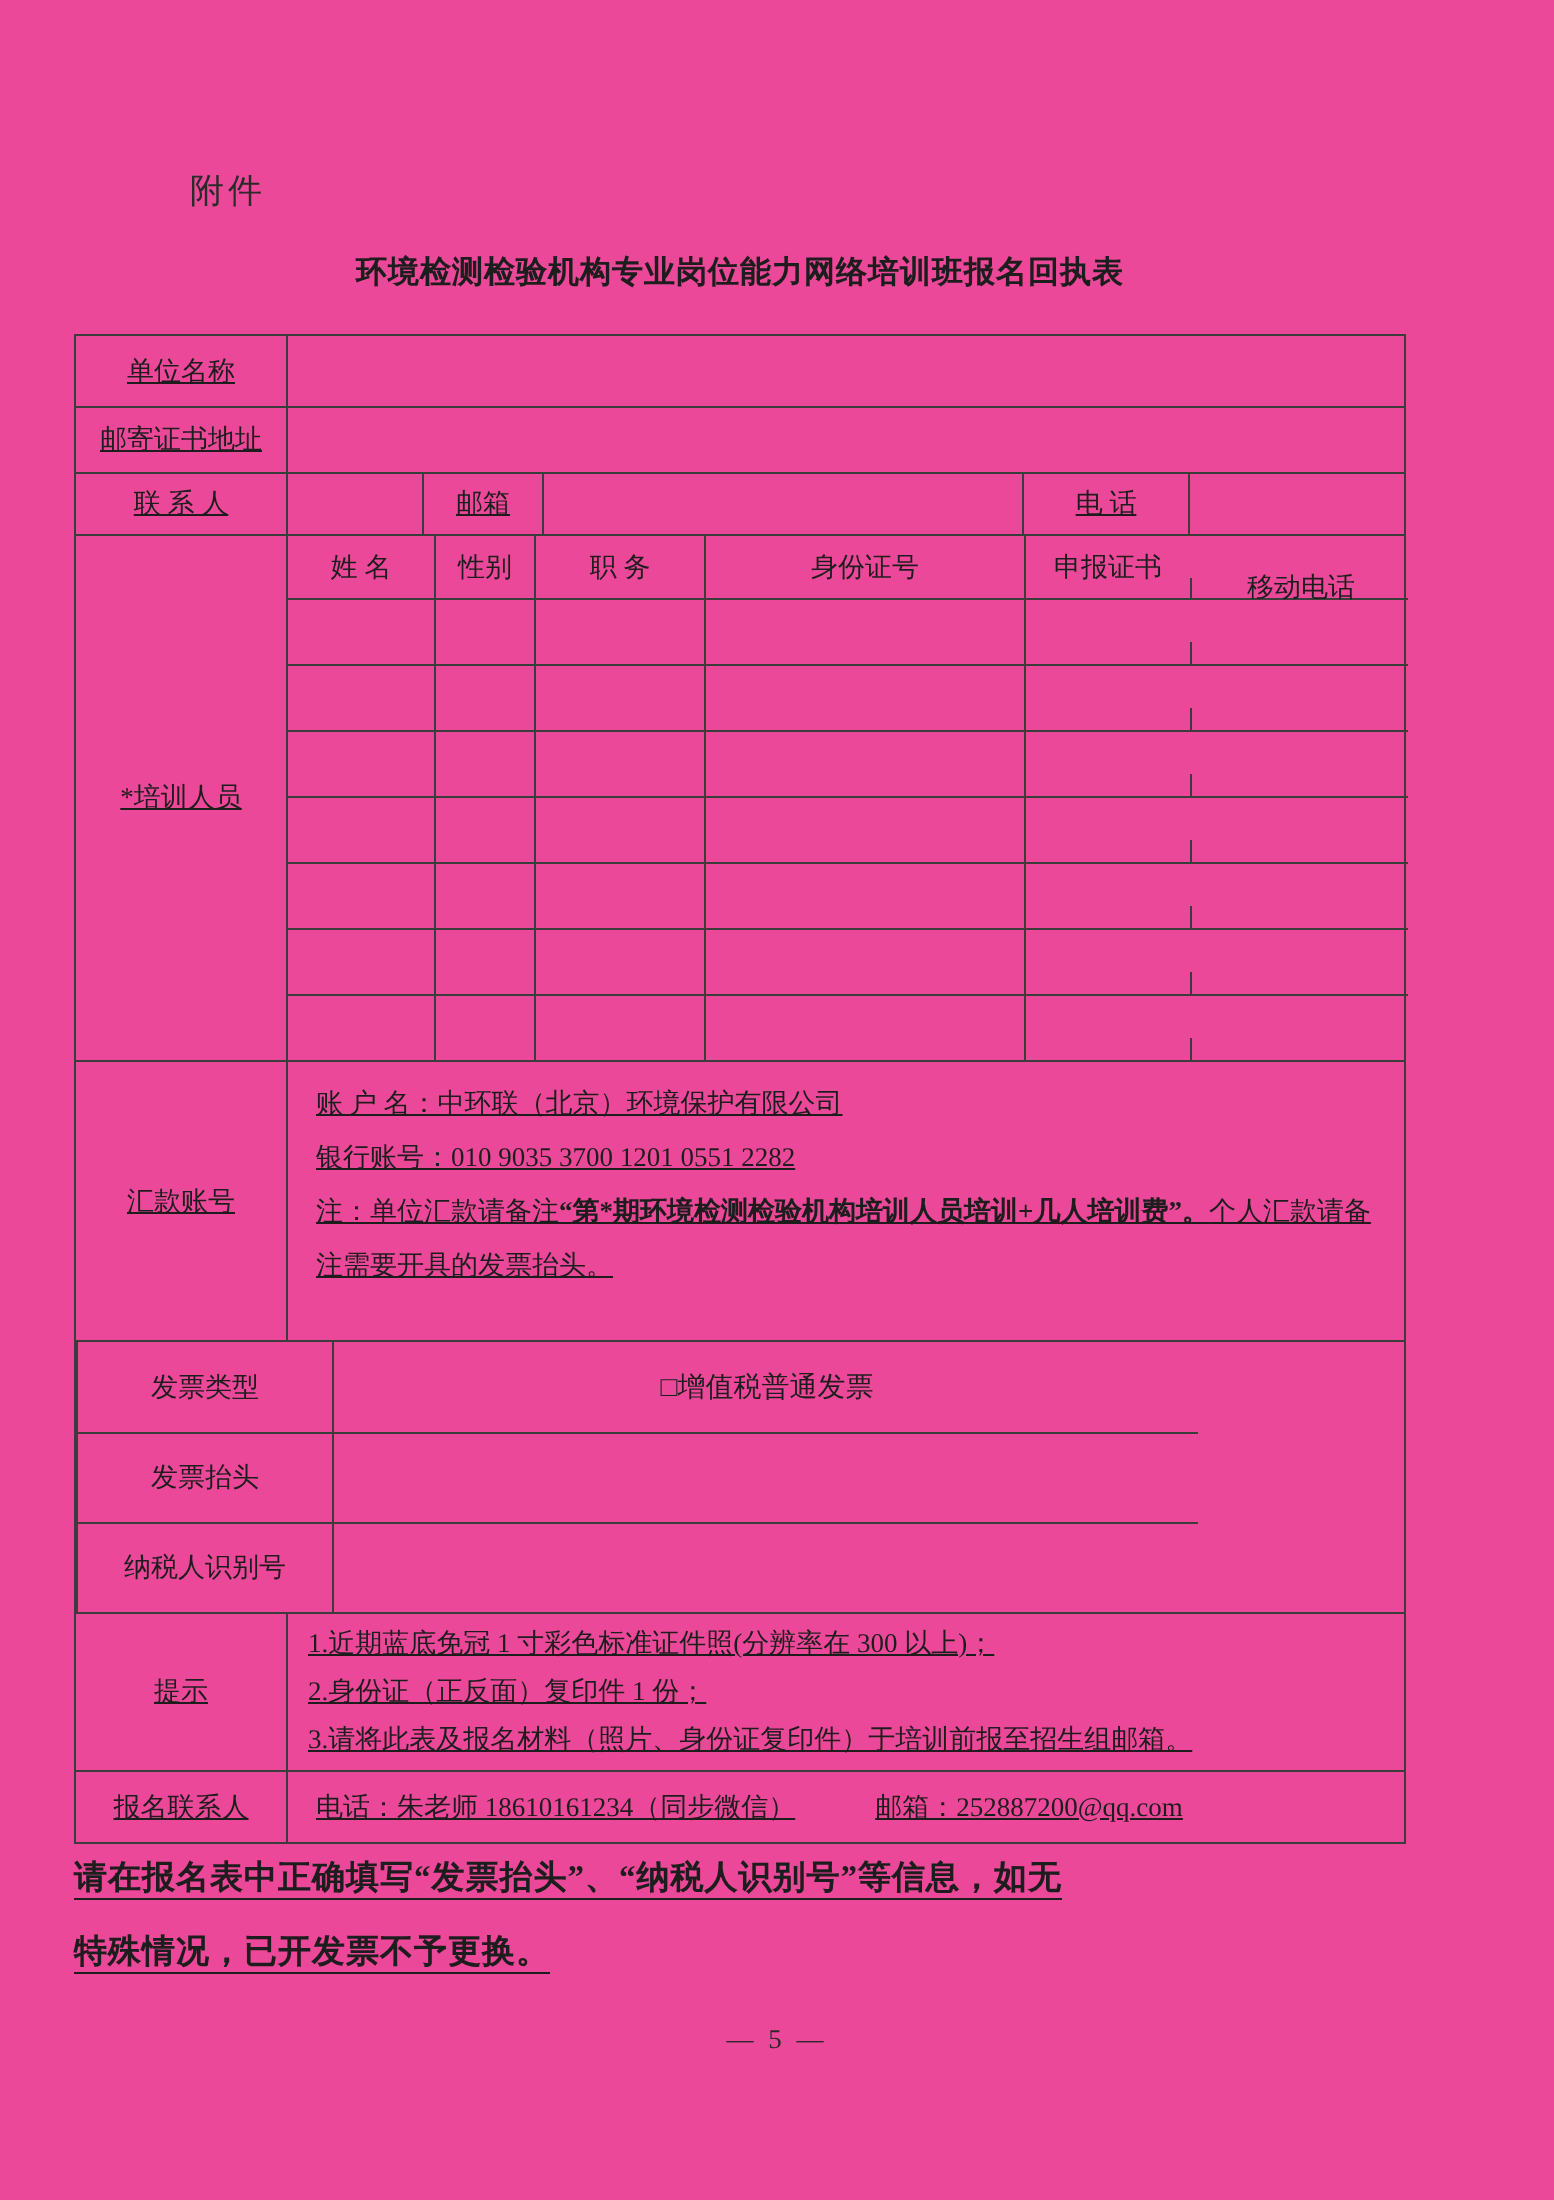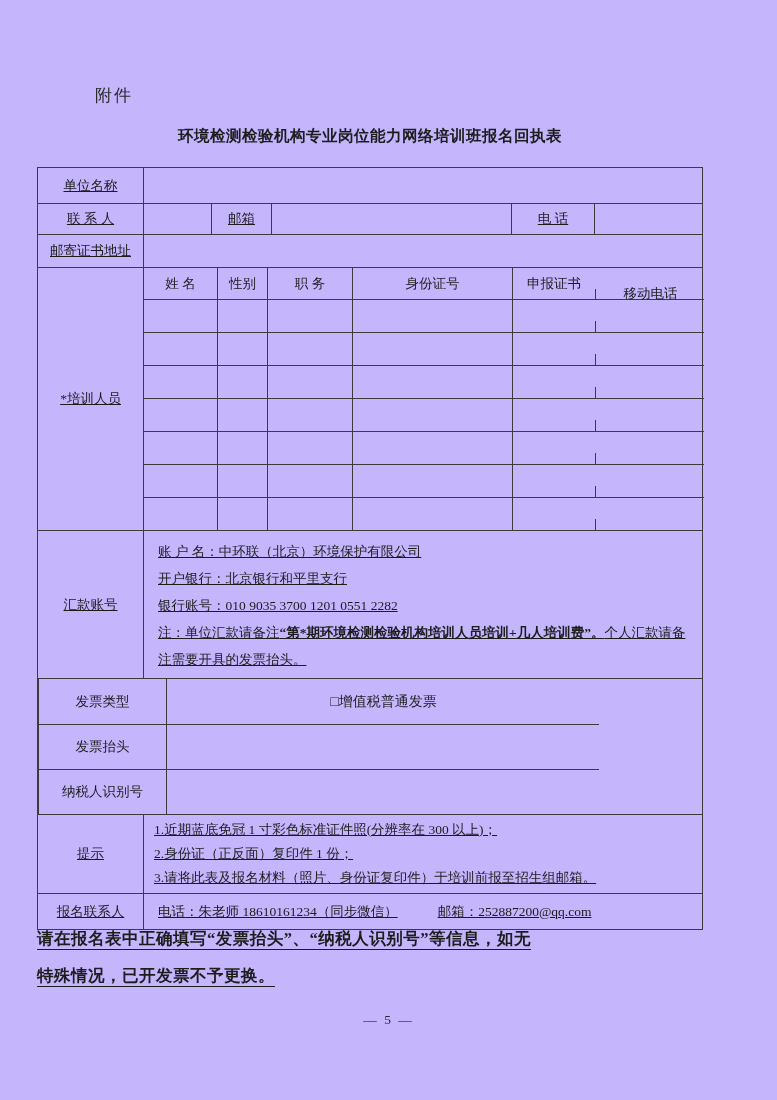--- a/index.html
+++ b/index.html
@@ -1,20 +1,20 @@
 <!DOCTYPE html>
 <html><head>
 <meta charset="utf-8">
 <style>
   * { margin: 0; padding: 0; box-sizing: border-box; }
   html, body { background: #e8e8e8; }
   body { width: 777px; height: 1100px; margin: 0 auto; position: relative; }
   .page {
     position: absolute; left: 0; top: 0; width: 777px; height: 1100px;
-    background: #c4b5fd; color: #1d1d1d;
+    background: #ec4899; color: #1d1d1d;
     font-family: "Liberation Serif", "DejaVu Serif", serif;
     font-size: 13.5px; overflow: hidden;
   }
   .attachment { position: absolute; left: 95px; top: 84px; font-size: 17px; letter-spacing: 2px; color: #2a2a2a; }
   .doc-title {
     position: absolute; left: 37px; top: 126px; width: 666px;
     text-align: center; font-size: 15.5px; font-weight: bold; letter-spacing: 0.5px;
   }
   
   .tbl { position: absolute; left: 37px; top: 167px; width: 666px; border: 1px solid #3c3c3c; }
@@ -75,34 +75,34 @@
 
   <div class="doc-title">环境检测检验机构专业岗位能力网络培训班报名回执表</div>
 
   <div class="tbl">
 
     <div class="trow r-unit">
       <div class="cell lab w-label">单位名称</div>
       <div class="cell w-rest"></div>
     </div>
 
+    <div class="trow r-mail">
+      <div class="cell lab w-label">邮寄证书地址</div>
+      <div class="cell w-rest"></div>
+    </div>
+
     <div class="trow r-contact">
       <div class="cell lab w-label">联 系 人</div>
       <div class="cell c-gap1"></div>
       <div class="cell lab c-mail">邮箱</div>
       <div class="cell c-gap2"></div>
       <div class="cell lab c-tel">电 话</div>
       <div class="cell c-gap3"></div>
     </div>
 
-    <div class="trow r-mail">
-      <div class="cell lab w-label">邮寄证书地址</div>
-      <div class="cell w-rest"></div>
-    </div>
-
     <div class="trow">
       <div class="cell lab w-label">*培训人员</div>
       <div class="sub">
           <div class="prow">
             <div class="pcell pc0">姓 名</div>
             <div class="pcell pc1">性别</div>
             <div class="pcell pc2">职 务</div>
             <div class="pcell pc3">身份证号</div>
             <div class="pcell pc4">申报证书</div>
             <div class="pcell pc5">移动电话</div>
@@ -163,21 +163,20 @@
             <div class="pcell pc4"></div>
             <div class="pcell pc5"></div>
           </div>
         </div>
     </div>
 
     <div class="trow r-remit">
       <div class="cell lab w-label">汇款账号</div>
       <div class="cell w-rest remit-content">
         <div>账 户 名：中环联（北京）环境保护有限公司</div>
-        <div>开户银行：北京银行和平里支行</div>
         <div>银行账号：010 9035 3700 1201 0551 2282</div>
         <div><span>注：单位汇款请备注</span><span class="bold">“第*期环境检测检验机构培训人员培训+几人培训费”。</span><span>个人汇款请备注需要开具的发票抬头。</span></div>
       </div>
     </div>
 
     <div class="trow">
       <div class="sub">
         <div class="srow">
           <div class="scell sc-lab">发票类型</div>
           <div class="scell sc-val sc-center">□增值税普通发票</div>

